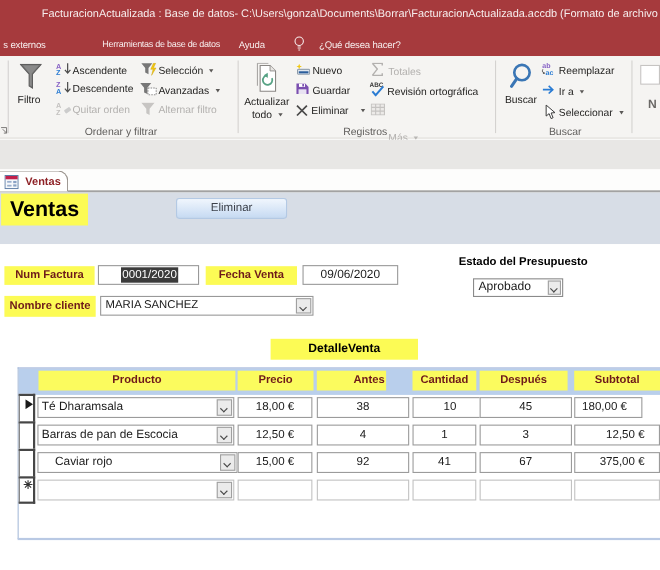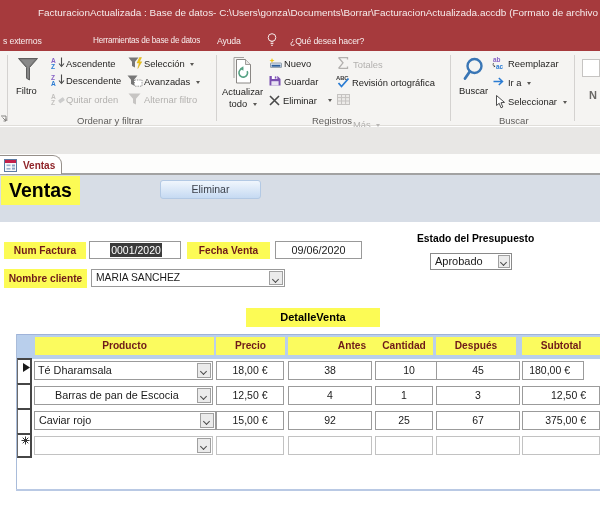--- a/index.html
+++ b/index.html
@@ -227,55 +227,55 @@
       </span></div>
 
   <div class="ylabel abs" style="left:246px; top:308px; width:134px; height:19px; line-height:19px; color:#000; font-size:11px;">DetalleVenta</div>
 
   <div id="theadband" class="abs"></div>
   <div id="sftop" class="abs"></div>
   <div id="sfleft" class="abs"></div>
   <div id="sfbottom" class="abs"></div>
   <div class="hcell abs" style="left:35px; width:179px;">Producto</div>
   <div class="hcell abs" style="left:216px; width:69px;">Precio</div>
-  <div class="hcell abs" style="left:288px; width:96px;padding-left:32px;">Antes</div>
+  <div class="hcell abs" style="left:288px; width:63px;padding-left:32px;">Antes</div>
   <div class="hcell abs" style="left:375px; width:58px;">Cantidad</div>
   <div class="hcell abs" style="left:436px; width:80px;">Después</div>
   <div class="hcell abs" style="left:522px; width:78px;">Subtotal</div>
 
   <div id="rows">
       <div class="selcell abs" style="top:358px; height:25px; ">
         <svg width="7" height="9" style="position:absolute;left:5px;top:3px;">
           <polygon points="0,0 7,4.5 0,9" fill="#1a1a1a"></polygon>
         </svg>
       </div>
       <div class="dcell abs" style="left:34px; top:361px; width:179px; padding-left:3px; line-height:17px; font-size:10.8px; ">Té Dharamsala<span class="combobtn">
           <span class="chev" style="left:3px; top:5px;"></span>
         </span></div>
       <div class="dcell abs" style="left:216px; top:361px; width:68px; text-align:center; line-height:17px; ">18,00 €</div>
       <div class="dcell abs" style="left:288px; top:361px; width:84px; text-align:center; line-height:17px; ">38</div>
       <div class="dcell abs" style="left:375px; top:361px; width:68px; text-align:center; line-height:17px; ">10</div>
       <div class="dcell abs" style="left:436px; top:361px; width:84px; text-align:center; line-height:17px; ">45</div>
       <div class="dcell abs" style="left:522px; top:361px; width:62px; text-align:right; padding-right:13px; line-height:17px; ">180,00 €</div>
       <div class="selcell abs" style="top:383px; height:25px; "></div>
-      <div class="dcell abs" style="left:34px; top:386px; width:179px; padding-left:20px; line-height:17px; font-size:10.8px; ">Barras de pan de Escocia<span class="combobtn">
+      <div class="dcell abs" style="left:34px; top:386px; width:179px; padding-left:3px; line-height:17px; font-size:10.8px; ">Barras de pan de Escocia<span class="combobtn">
           <span class="chev" style="left:3px; top:5px;"></span>
         </span></div>
       <div class="dcell abs" style="left:216px; top:386px; width:68px; text-align:center; line-height:17px; ">12,50 €</div>
       <div class="dcell abs" style="left:288px; top:386px; width:84px; text-align:center; line-height:17px; ">4</div>
       <div class="dcell abs" style="left:375px; top:386px; width:58px; text-align:center; line-height:17px; ">1</div>
       <div class="dcell abs" style="left:436px; top:386px; width:84px; text-align:center; line-height:17px; ">3</div>
       <div class="dcell abs" style="left:522px; top:386px; width:78px; text-align:right; padding-right:13px; line-height:17px; ">12,50 €</div>
       <div class="selcell abs" style="top:408px; height:25px; "></div>
-      <div class="dcell abs" style="left:34px; top:411px; width:182px; padding-left:4px; line-height:17px; font-size:10.8px; ">Caviar rojo<span class="combobtn">
+      <div class="dcell abs" style="left:34px; top:411px; width:182px; padding-left:15px; line-height:17px; font-size:10.8px; ">Caviar rojo<span class="combobtn">
           <span class="chev" style="left:3px; top:5px;"></span>
         </span></div>
       <div class="dcell abs" style="left:216px; top:411px; width:68px; text-align:center; line-height:17px; ">15,00 €</div>
       <div class="dcell abs" style="left:288px; top:411px; width:84px; text-align:center; line-height:17px; ">92</div>
-      <div class="dcell abs" style="left:375px; top:411px; width:58px; text-align:center; line-height:17px; ">25</div>
+      <div class="dcell abs" style="left:375px; top:411px; width:58px; text-align:center; line-height:17px; ">41</div>
       <div class="dcell abs" style="left:436px; top:411px; width:84px; text-align:center; line-height:17px; ">67</div>
       <div class="dcell abs" style="left:522px; top:411px; width:78px; text-align:right; padding-right:13px; line-height:17px; ">375,00 €</div>
       <div class="selcell abs" style="top:433px; height:25px; border-bottom:2px solid #464646;">
         <svg width="9" height="9" style="position:absolute;left:3px;top:1px;" viewBox="0 0 9 9">
           <g stroke="#333" stroke-width="1">
             <path d="M4.5 0.5 V8.5 M0.5 4.5 H8.5 M1.7 1.7 L7.3 7.3 M7.3 1.7 L1.7 7.3"></path>
           </g>
         </svg>
       </div>
       <div class="dcell abs" style="left:34px; top:436px; width:179px; padding-left:3px; line-height:17px; font-size:10.8px; border-color:#c2c2c2;">

